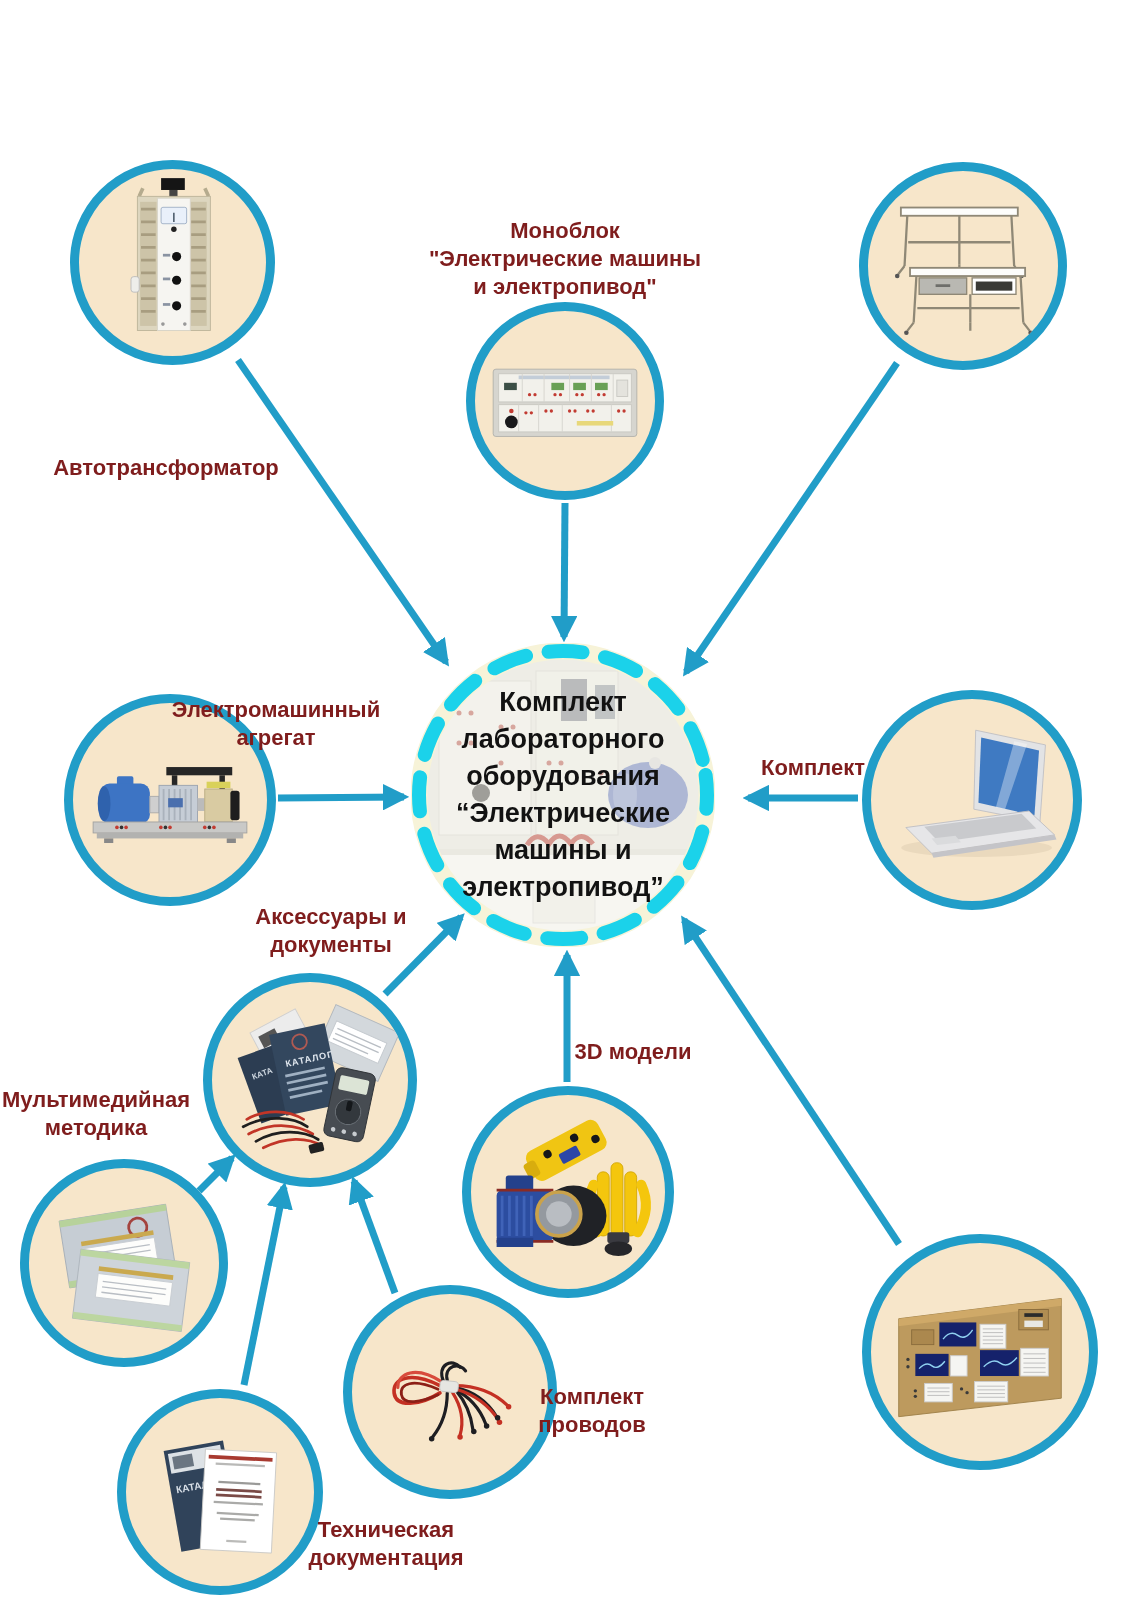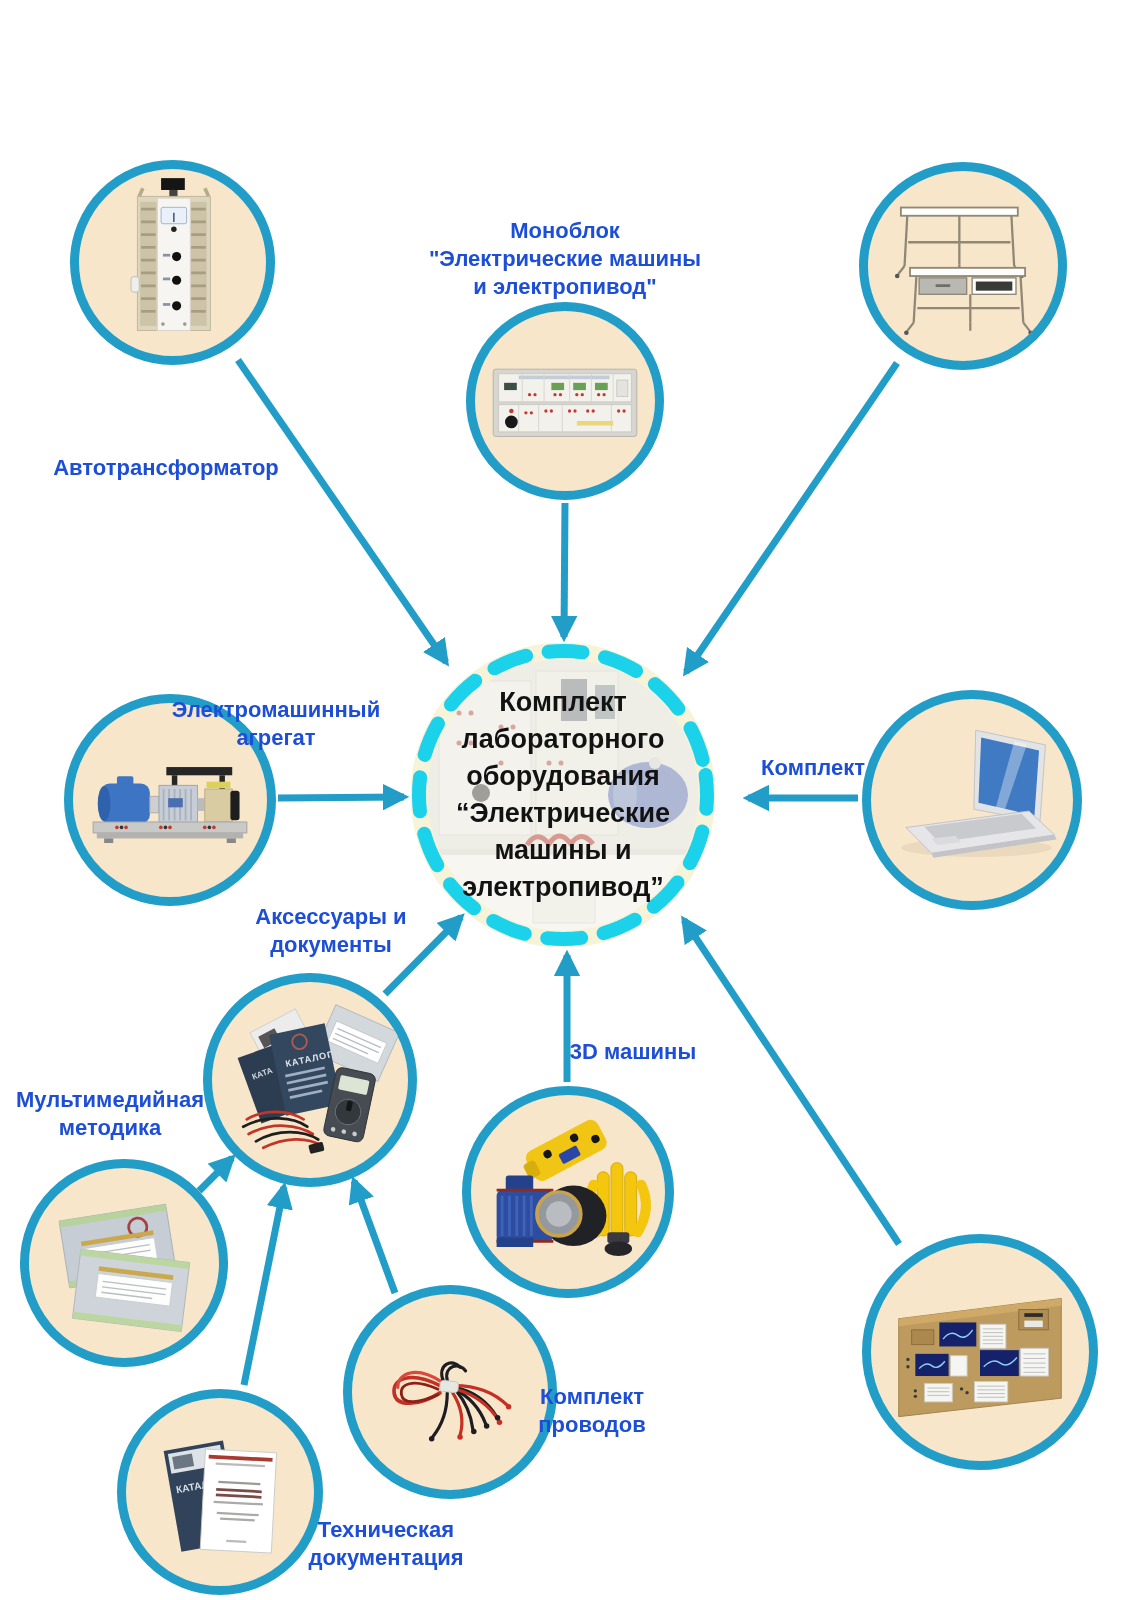--- a/index.html
+++ b/index.html
@@ -2,21 +2,21 @@
 <html><head>
 <meta charset="utf-8">
 <style>
   html,body{margin:0;padding:0;background:#fff;}
   .stage{position:relative;width:1131px;height:1600px;background:#ffffff;overflow:hidden;
          font-family:"Liberation Sans",sans-serif;}
   .node{position:absolute;border-radius:50%;background:#f7e6ca;border:9px solid #219dc8;
         box-sizing:border-box;overflow:hidden;z-index:2;}
   .node svg{position:absolute;left:0;top:0;width:100%;height:100%;}
   .label{position:absolute;transform:translateX(-50%);text-align:center;font-weight:bold;
-         font-size:22px;line-height:28px;color:#1d4ed8;white-space:pre-line;width:max-content;
+         font-size:22px;line-height:28px;color:#7f1d1d;white-space:pre-line;width:max-content;
          max-width:360px;z-index:4;}
   .arrows{position:absolute;left:0;top:0;z-index:3;pointer-events:none;}
   .center-wrap{position:absolute;left:411px;top:643px;width:304px;height:304px;z-index:2;}
   .center-wrap svg{position:absolute;left:0;top:0;width:100%;height:100%;}
   .center-text{position:absolute;left:0;top:0;width:100%;height:100%;display:flex;
          align-items:center;justify-content:center;text-align:center;font-weight:bold;
          font-size:27px;line-height:37px;color:#121212;white-space:pre-line;z-index:5;}
 </style>
 </head>
 <body>
@@ -291,21 +291,21 @@
       <g transform="rotate(7 112 132)">
         <rect x="52" y="96" width="120" height="76" fill="#ced4da" stroke="#aeb5bc"></rect>
         <rect x="52" y="96" width="120" height="7" fill="#bcd6a0"></rect>
         <rect x="52" y="165" width="120" height="7" fill="#bcd6a0"></rect>
         <rect x="74" y="112" width="82" height="5" fill="#caa94e"></rect>
         <rect x="74" y="120" width="82" height="26" fill="#fdfdfb" stroke="#c8cdd2"></rect>
         <path d="M80 128h70M80 134h70M80 140h56" stroke="#b9bec4" stroke-width="1.5"></path>
       </g>
     </svg>
   </div>
-  <div class="label" style="left:110px;top:1086px">Мультимедийная
+  <div class="label" style="left:96px;top:1086px">Мультимедийная
 методика</div>
 
   <div class="node" style="left:462px;top:1086px;width:212px;height:212px">
     <svg viewBox="0 0 212 212">
       <g transform="rotate(-28 105 60)">
         <rect x="60" y="42" width="88" height="36" rx="9" fill="#f0c513"></rect>
         <rect x="54" y="52" width="14" height="18" rx="4" fill="#d8ad0e"></rect>
         <circle cx="84" cy="54" r="4.5" fill="#15161a"></circle>
         <circle cx="118" cy="52" r="4.5" fill="#15161a"></circle>
         <circle cx="138" cy="64" r="4.5" fill="#15161a"></circle>
@@ -326,21 +326,21 @@
         <rect x="28" y="104" width="62" height="56" rx="6" fill="#2c4da0"></rect>
         <path d="M28 104h62M28 160h62" stroke="#8a2b24" stroke-width="3"></path>
         <path d="M34 110v44M42 110v44M50 110v44M58 110v44M66 110v44" stroke="#4063b8" stroke-width="3"></path>
         <circle cx="96" cy="130" r="24" fill="#94999f"></circle>
         <circle cx="96" cy="130" r="24" fill="none" stroke="#caa24a" stroke-width="4"></circle>
         <circle cx="96" cy="130" r="14" fill="#b9bdc2"></circle>
         <path d="M28 156 h40 v10 h-40 z" fill="#24418c"></path>
       </g>
     </svg>
   </div>
-  <div class="label" style="left:633px;top:1038px">3D машины</div>
+  <div class="label" style="left:633px;top:1038px">3D модели</div>
 
   <div class="node" style="left:343px;top:1285px;width:214px;height:214px">
     <svg viewBox="0 0 214 214">
       <g fill="none" stroke-linecap="round">
         <path d="M96 100 C64 84 44 92 46 108 C48 124 74 122 96 108" stroke="#c43023" stroke-width="4"></path>
         <path d="M94 104 C66 92 52 98 54 110 C56 122 76 118 94 110" stroke="#8c1f16" stroke-width="3"></path>
         <path d="M98 96 C70 78 50 86 50 102" stroke="#d84b3c" stroke-width="3.5"></path>
         <path d="M100 96 C92 76 110 70 118 80" stroke="#1e1e22" stroke-width="3.5"></path>
         <path d="M104 94 C100 78 118 74 124 84" stroke="#1e1e22" stroke-width="3.5"></path>
         <path d="M112 102 C132 106 148 118 158 134" stroke="#1e1e22" stroke-width="3.5"></path>

